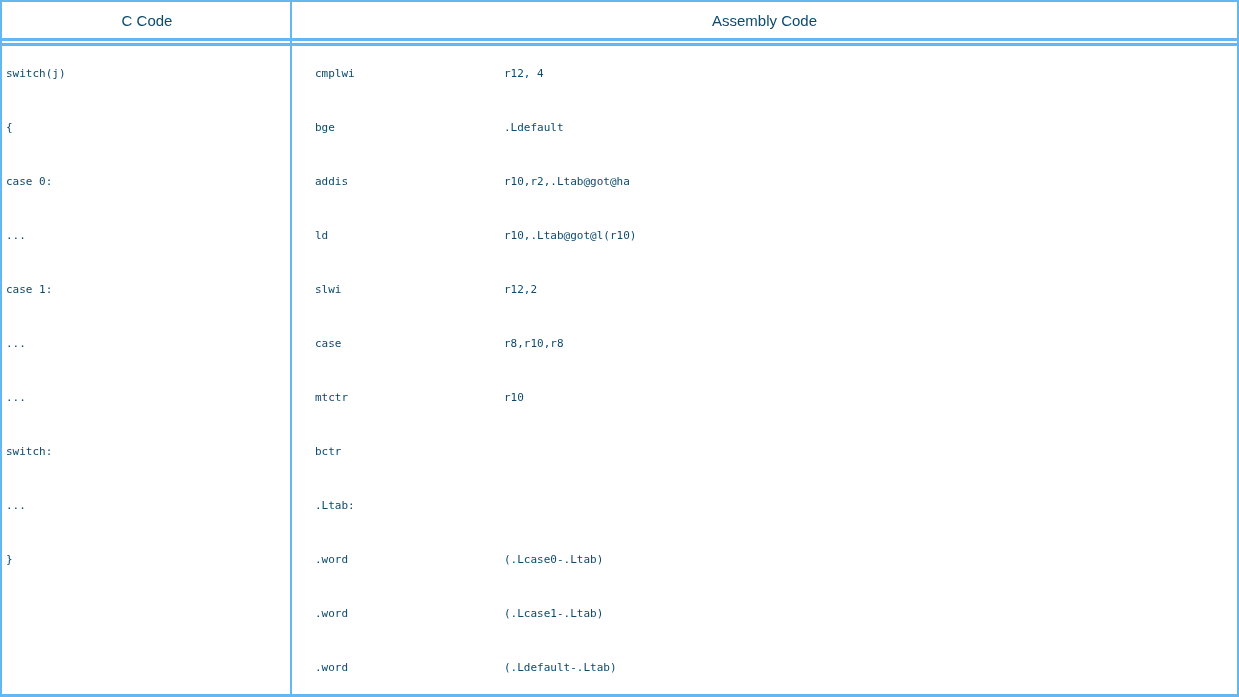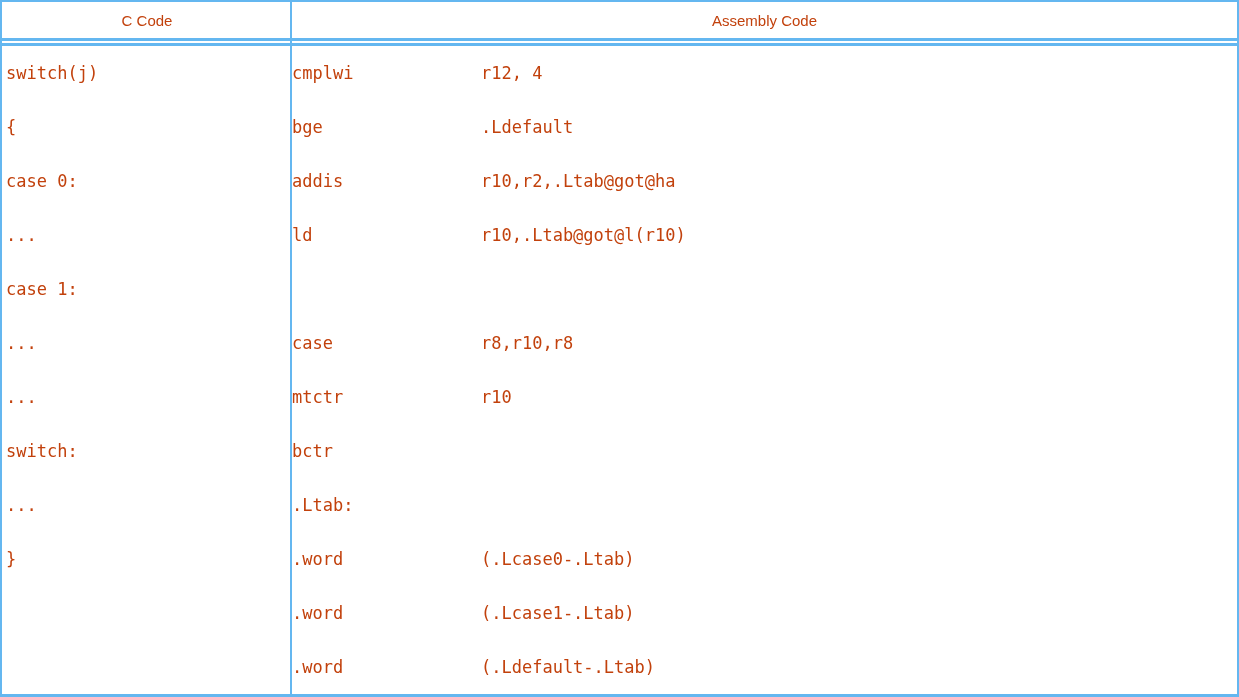--- a/index.html
+++ b/index.html
@@ -9,21 +9,21 @@
   }
   .tbl {
     position: relative;
     width: 1239px;
     height: 697px;
     box-sizing: border-box;
     border-style: solid;
     border-color: var(--border-blue, #64b7f0);
     border-width: 2px 2px 3px 2px;
     background: #ffffff;
-    color: #c2410c;
+    color: #0c4a6e;
     font-family: "DejaVu Sans Mono", "Liberation Mono", monospace;
   }
   .hdr {
     display: flex;
     height: 36px;
     border-bottom: 3px solid var(--border-blue, #64b7f0);
     font-family: "Liberation Sans", sans-serif;
     font-size: 15px;
   }
   .hc {
@@ -37,33 +37,33 @@
   .rule { height: 3px; background: var(--border-blue, #64b7f0); }
   .tbody {
     height: 648px;
     display: flex;
     flex-direction: column;
   }
   .row {
     flex: 1;
     display: flex;
     align-items: center;
-    font-size: 17px;
+    font-size: 11px;
     line-height: 1;
   }
   .ccell {
     width: 290px;
     box-sizing: border-box;
     padding-left: 4px;
     white-space: pre;
   }
   .acell {
     flex: 1;
     box-sizing: border-box;
-    padding-left: 0;
+    padding-left: 23px;
     white-space: pre;
   }
   .mn { display: inline-block; width: 189px; white-space: pre; }
   .ar { white-space: pre; }
   .vline {
     position: absolute;
     left: 288px;
     top: 0;
     bottom: 0;
     width: 2px;
@@ -100,20 +100,21 @@
       <div class="acell"><span class="mn">addis</span><span class="ar">r10,r2,.Ltab@got@ha</span></div>
     </div>
 
     <div class="row">
       <div class="ccell">...</div>
       <div class="acell"><span class="mn">ld</span><span class="ar">r10,.Ltab@got@l(r10)</span></div>
     </div>
 
     <div class="row">
       <div class="ccell">case 1:</div>
+      <div class="acell"><span class="mn">slwi</span><span class="ar">r12,2</span></div>
     </div>
 
     <div class="row">
       <div class="ccell">...</div>
       <div class="acell"><span class="mn">case</span><span class="ar">r8,r10,r8</span></div>
     </div>
 
 
     <div class="row">
       <div class="ccell">...</div>

